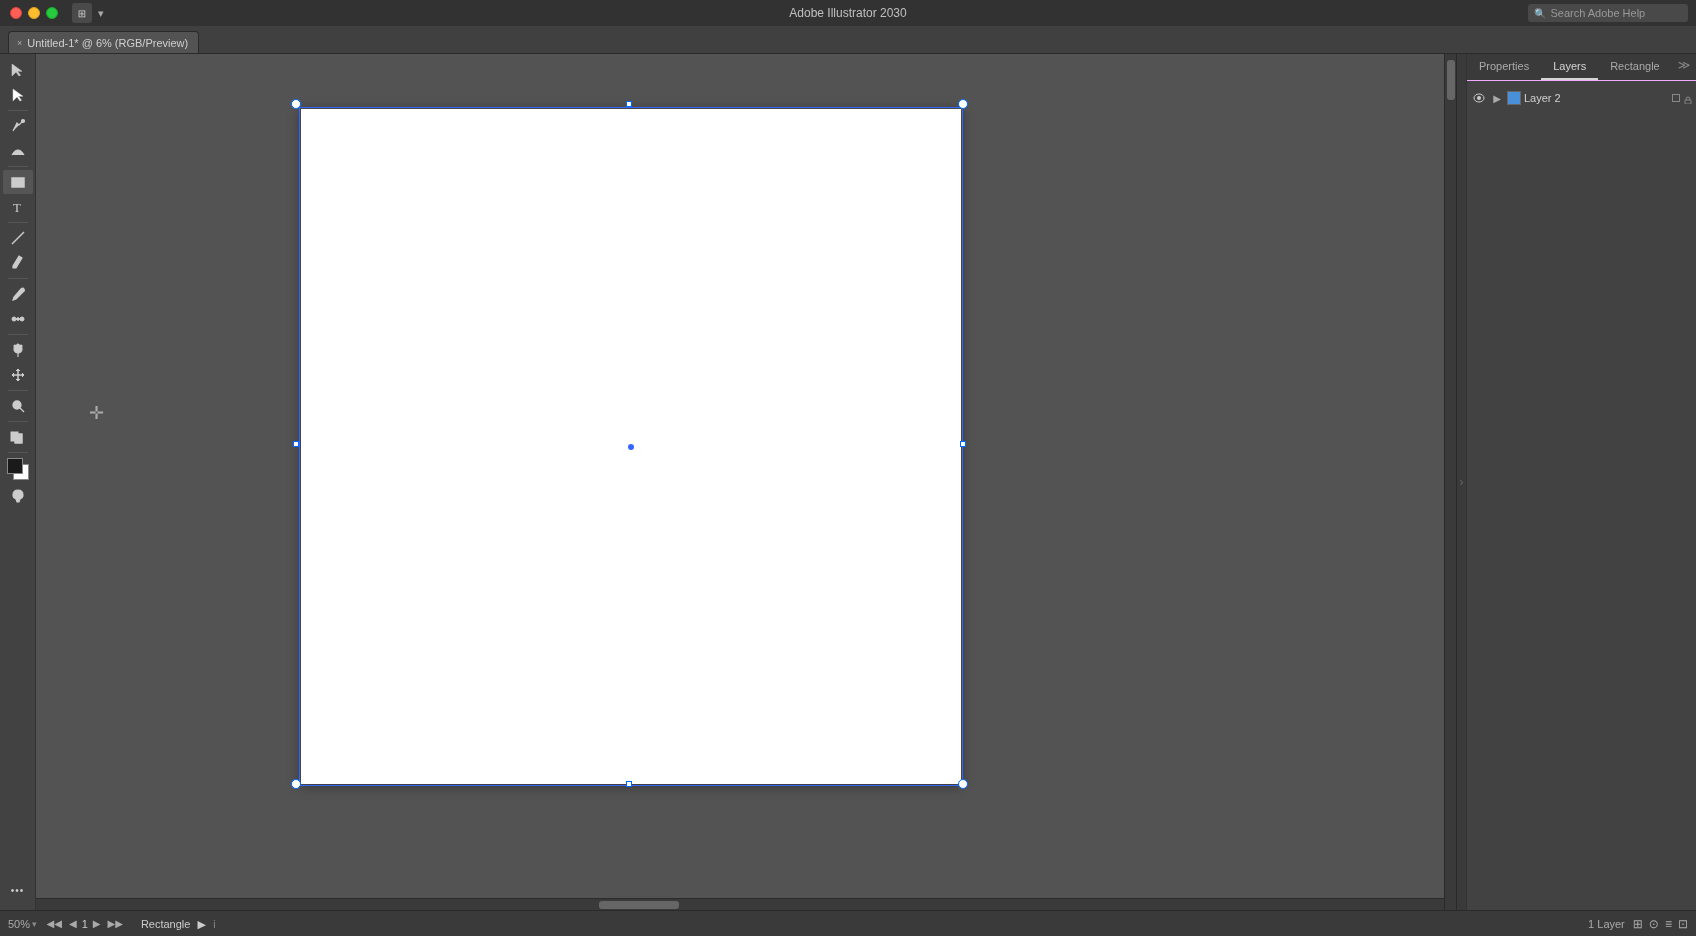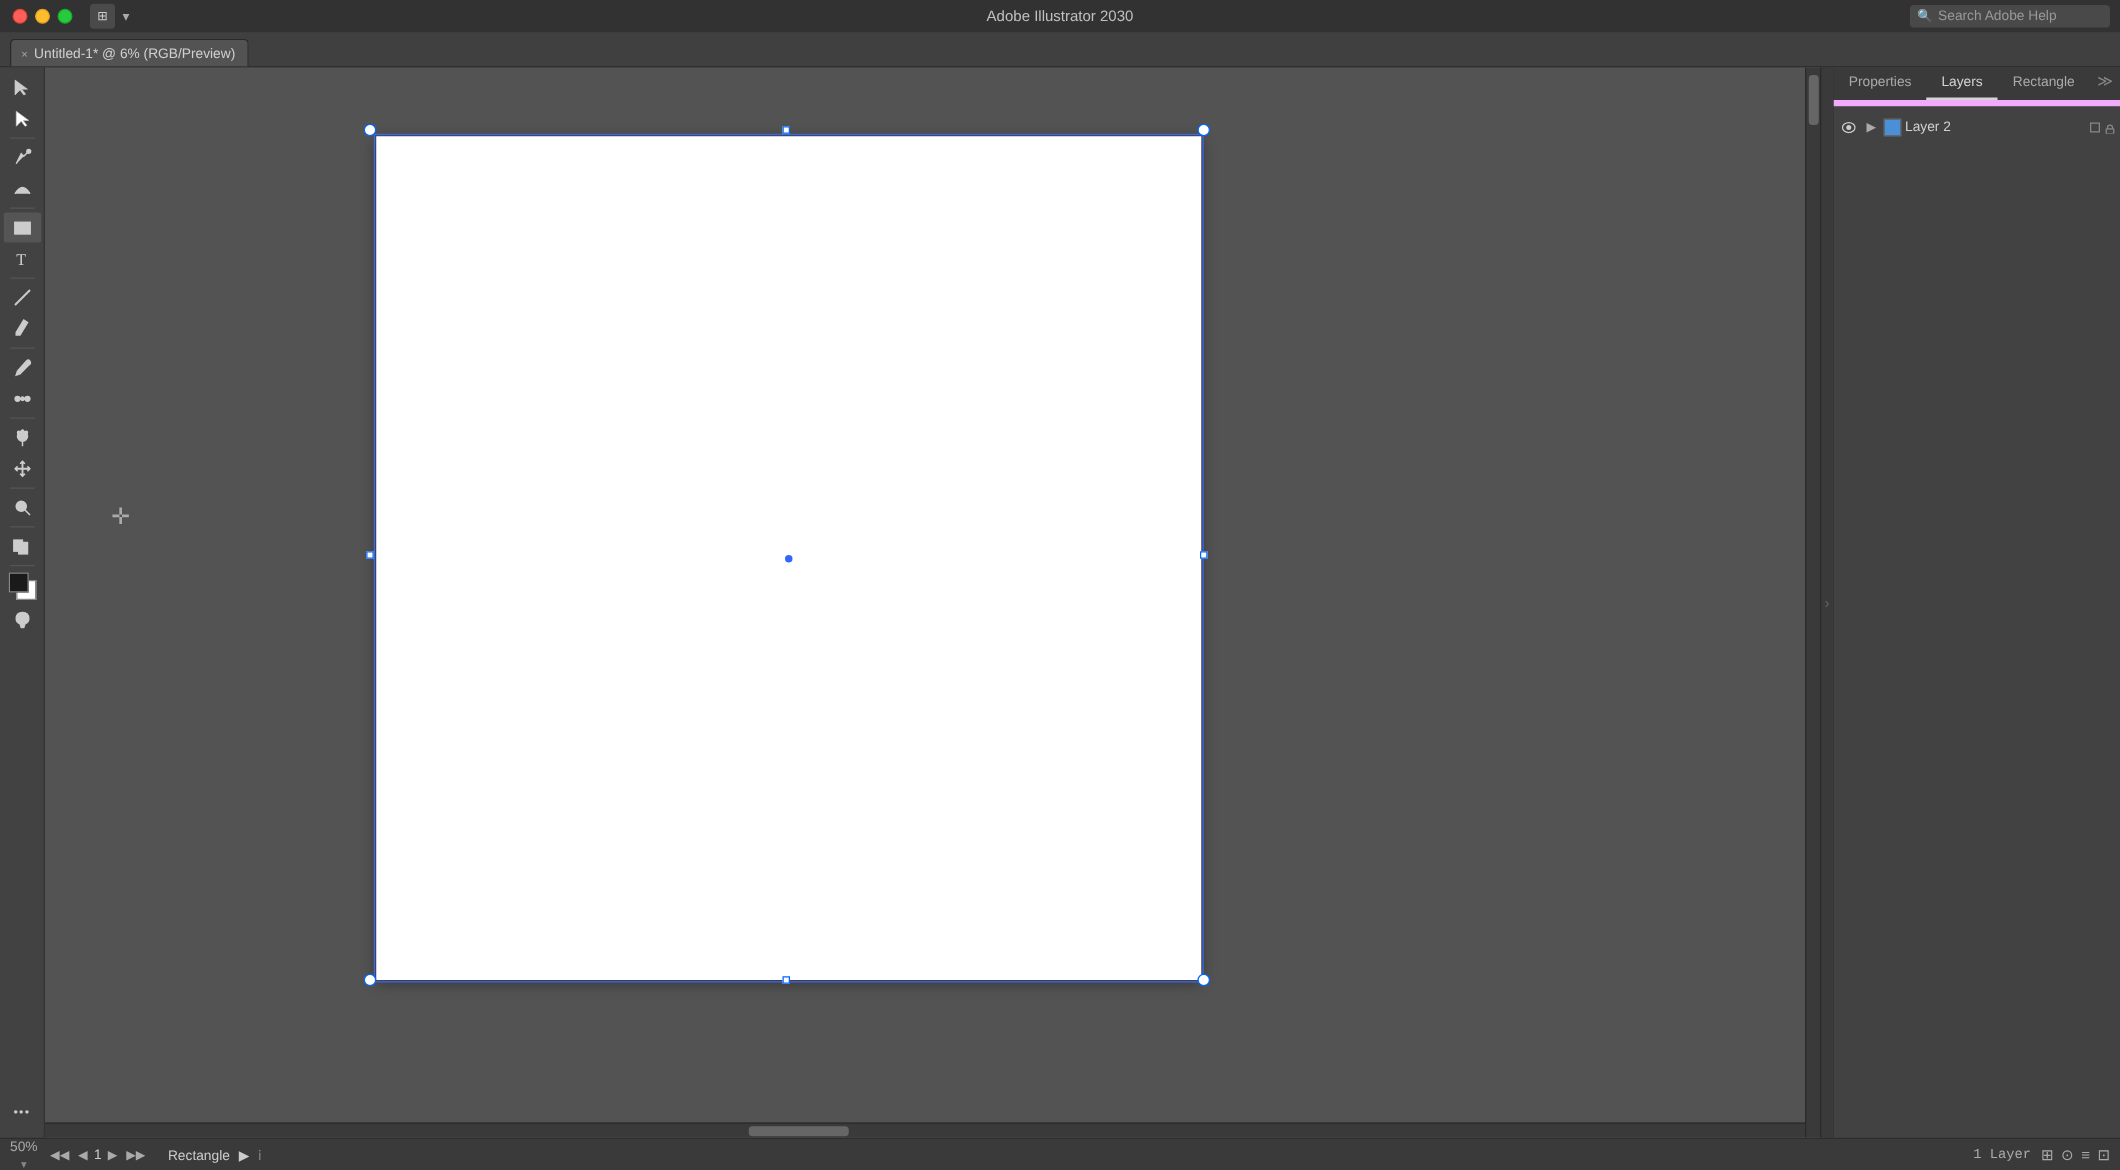--- a/index.html
+++ b/index.html
@@ -255,21 +255,21 @@
     #right-panel {
       width: 230px;
       background: #424242;
       border-left: 1px solid #333;
       display: flex;
       flex-direction: column;
     }
 
     #panel-tabs {
       display: flex;
-      border-bottom: 5px solid #f0abfc;
+      border-bottom: 1px solid #f0abfc;
       background: #3a3a3a;
     }
     .panel-tab {
       padding: 6px 12px;
       font-size: 11px;
       color: #aaa;
       cursor: pointer;
       border-bottom: 2px solid transparent;
     }
     .panel-tab.active {
@@ -339,21 +339,20 @@
       align-items: center;
       padding: 0 8px;
       gap: 8px;
       font-size: 11px;
       color: #aaa;
     }
     .statusbar-zoom {
       display: flex;
       align-items: center;
       gap: 2px;
-      flex-direction: column;
     }
     .statusbar-nav {
       display: flex;
       align-items: center;
       gap: 3px;
     }
     .nav-btn {
       color: #aaa;
       font-size: 10px;
       cursor: pointer;
@@ -630,21 +629,21 @@
   </div>
 
   <div class="statusbar-tool">
     <span>Rectangle</span>
     <span style="margin-left:4px;cursor:pointer;">▶</span>
     <span style="margin-left:4px;cursor:pointer;color:#888;">ℹ</span>
   </div>
 
   <div style="flex:1;"></div>
 
-  <div style="color:#aaa;font-family:Liberation Mono, monospace;">1 Layer</div>
+  <div style="color:#aaa;">1 Layer</div>
 
   <div class="statusbar-icons">
     <span class="statusbar-icon">⊞</span>
     <span class="statusbar-icon">⊙</span>
     <span class="statusbar-icon">≡</span>
     <span class="statusbar-icon">⊡</span>
   </div>
 </div>
 
 </body></html>

